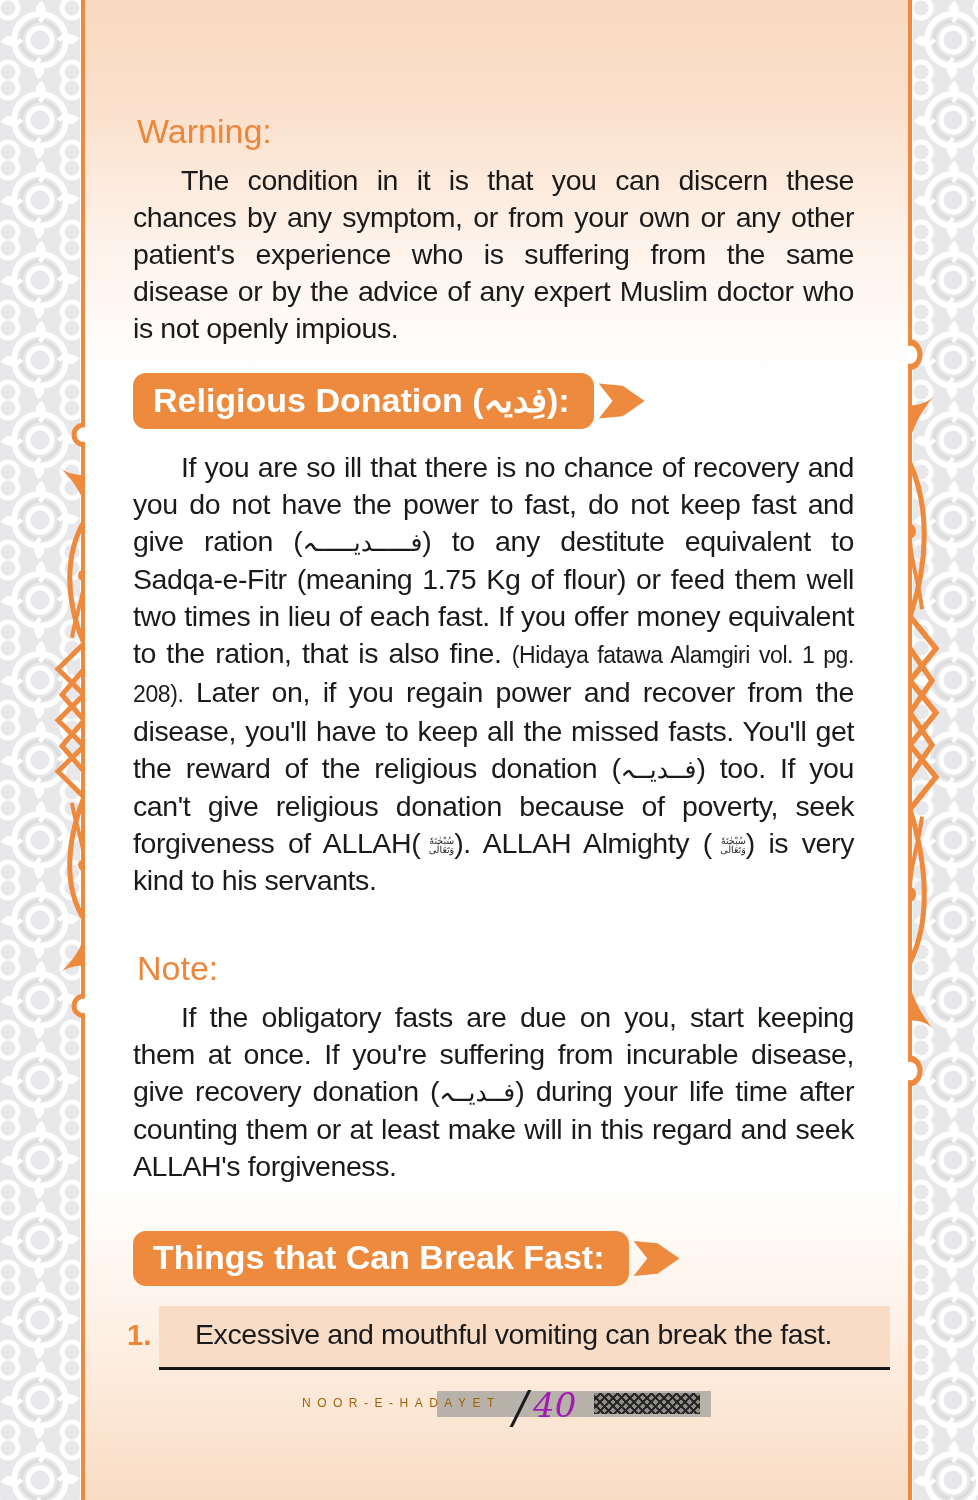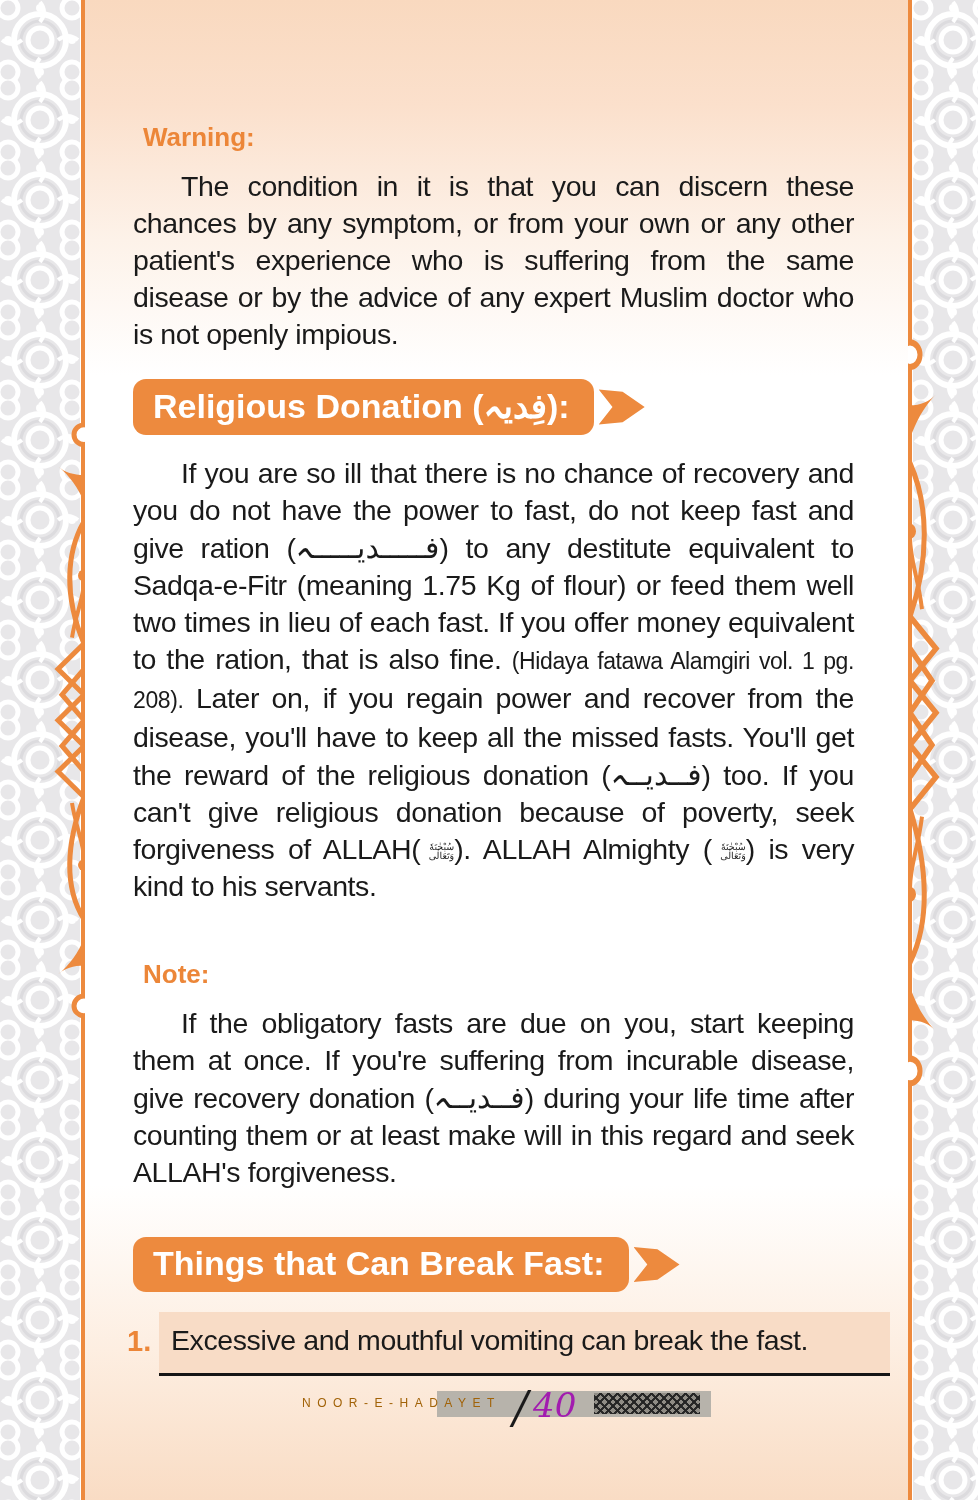--- a/index.html
+++ b/index.html
@@ -24,29 +24,29 @@
   
   .content{
     position:absolute;left:85px;top:0;width:823px;height:1500px;
     box-sizing:border-box;
     padding:110px 54px 0 48px;
     background:linear-gradient(180deg,
       #f9d9bf 0%, #fbe0cc 7%, #fdf2e9 16%, #ffffff 25%,
       #ffffff 79%, #fdeee1 90%, #f9dcc4 100%);
   }
   .sub-heading{
-    color:#ec8638;font-weight:bold;font-size:26px;line-height:34px;margin:10px;
+    color:#ec8638;font-weight:normal;font-size:34px;line-height:34px;margin:4px;
   }
   .para{
     font-size:28.5px;line-height:37px;color:#1a1a1a;
     text-align:justify;text-indent:48px;margin:0;
     letter-spacing:-0.4px;
   }
   .para .cite{font-size:23px;}
-  .para .arabic{font-size:30px;letter-spacing:0;}
+  .para .arabic{font-size:25px;letter-spacing:0;}
   .para .honorific{
     display:inline-block;width:34px;font-size:9.5px;line-height:9px;
     letter-spacing:0;text-align:right;vertical-align:middle;text-indent:0;
   }
   .mt-warn-para{margin-top:14px;}
   .banner-row{display:flex;align-items:center;margin-top:26px;}
   .banner-row.second{margin-top:46px;align-items:center;}
   .banner-body{
     background:#ed8a3e;color:#ffffff;font-weight:bold;font-size:34px;
     padding:7px 24px 9px 20px;border-radius:13px;white-space:nowrap;
@@ -59,21 +59,21 @@
   .mt-note{margin-top:52px;}
 
   
   .list-row{display:flex;align-items:flex-start;margin-top:20px;margin-right:-36px;margin-left:-6px;}
   .item-number{
     color:#ec8638;font-weight:bold;font-size:29px;line-height:40px;
     width:32px;flex:none;padding-top:9px;
   }
   .item-box{
     flex:1;background:#f8dcc6;border-bottom:3px solid #151515;
-    padding:8px 18px 12px 12px;
+    padding:8px 18px 12px 36px;
     font-size:28.5px;line-height:41px;color:#1a1a1a;text-align:justify;
     letter-spacing:-0.4px;
   }
 
   
   .footer{position:absolute;left:85px;top:1388px;width:823px;height:36px;}
   .footer-bar{
     position:absolute;left:352px;top:3px;width:274px;height:26px;
     background:#b7b3ab;
   }

